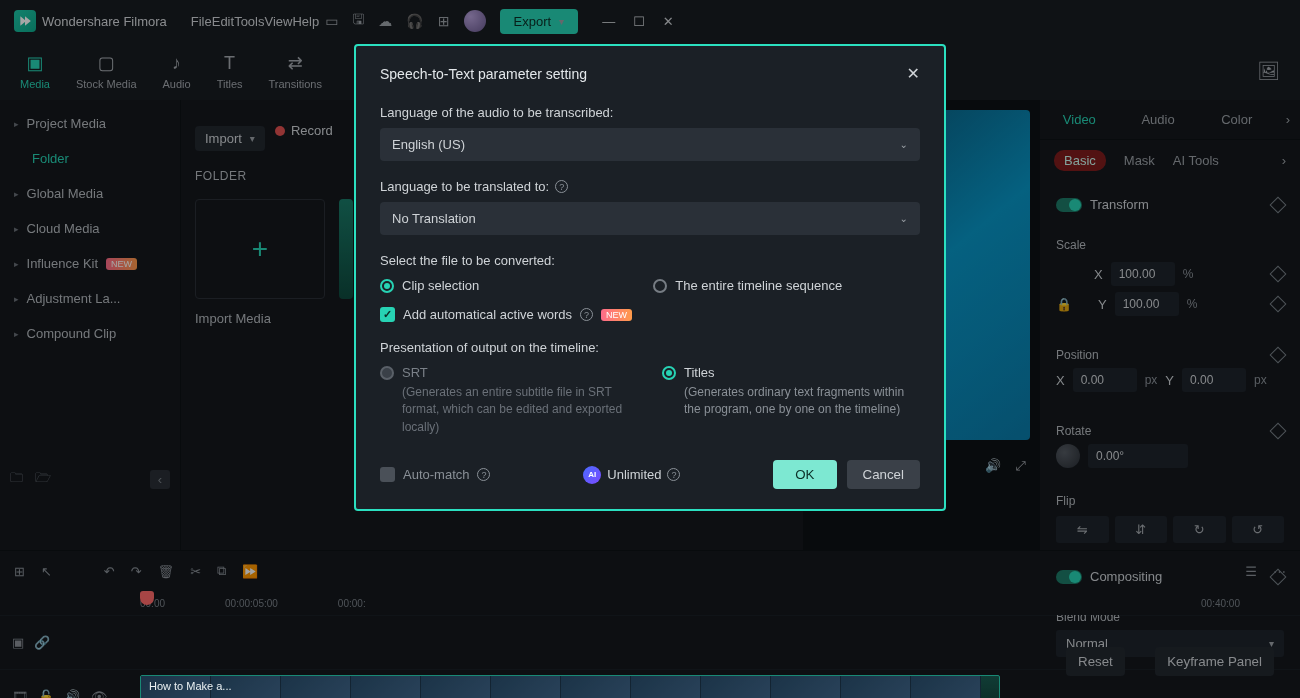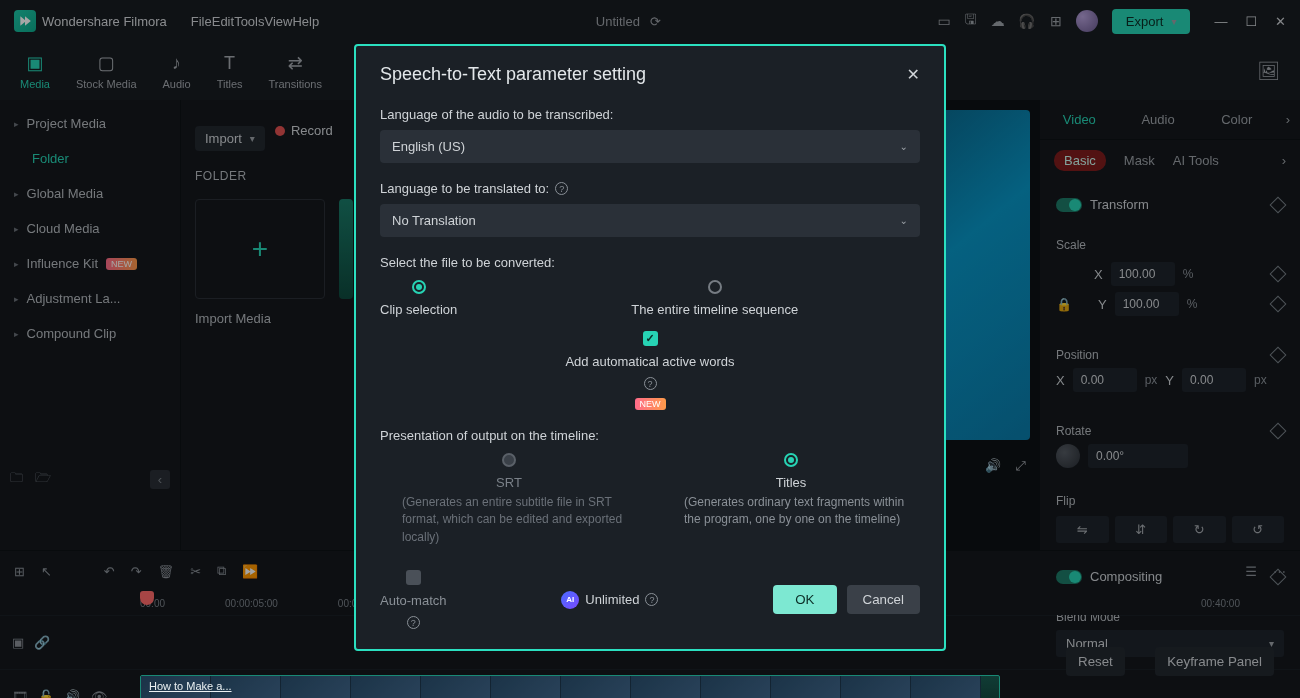--- a/index.html
+++ b/index.html
@@ -79,32 +79,32 @@
 .timeline { height: 206px; background: #14181d; border-top: 1px solid #0d1114; }
 .tl-toolbar { height: 40px; display: flex; align-items: center; padding: 0 14px; gap: 16px; color: #8a9097; }
 .tl-toolbar .sep { flex: 1; }
 .tl-ruler { height: 24px; position: relative; background: #14181d; color: #7a8088; font-size: 10px; padding-left: 140px; display: flex; gap: 60px; align-items: center; }
 .playhead-marker { position: absolute; left: 140px; top: 0; width: 14px; height: 14px; background: #ff6b6b; border-radius: 3px 3px 7px 7px; }
 .tl-track { display: flex; align-items: center; height: 54px; border-top: 1px solid #1a1f25; }
 .tl-track-head { width: 140px; display: flex; align-items: center; gap: 10px; padding: 0 12px; color: #8a9097; }
 .tl-track-body { flex: 1; height: 44px; position: relative; overflow: hidden; }
 .video-clip { position: absolute; left: 0; top: 0; height: 44px; width: 860px; background: linear-gradient(#1a5c52, #0e3a33); border: 1px solid #27d3b4; border-radius: 2px; display: flex; }
 .clip-thumb { width: 70px; height: 100%; background: linear-gradient(135deg, #2a4f6e, #446a8f); border-right: 1px solid rgba(0,0,0,0.3); }
-.clip-label { position: absolute; left: 8px; top: 4px; color: #eaf0f2; font-size: 11px; z-index: 2; text-decoration: underline; }
+.clip-label { position: absolute; left: 8px; top: 4px; color: #eaf0f2; font-size: 11px; z-index: 2; }
 
 
 .modal-backdrop { position: absolute; inset: 0; background: rgba(0,0,0,0.35); display: flex; align-items: flex-start; justify-content: center; padding-top: 44px; }
 .modal { width: 592px; background: #1b2026; border: 2px solid #2be0c0; border-radius: 4px; padding: 18px 24px 20px 24px; color: #cfd3d7; }
 .modal-head { display: flex; justify-content: space-between; align-items: center; margin-bottom: 22px; }
-.modal-title { font-size: 18px; color: #e3e7ea; }
+.modal-title { font-size: 14px; color: #e3e7ea; }
 .close-x { font-size: 16px; color: #cfd3d7; cursor: pointer; }
 .modal-label { color: #cfd3d7; font-size: 13px; margin: 8px 0; display: flex; align-items: center; gap: 6px; }
 .modal-select { background: #2a3038; padding: 9px 12px; border-radius: 4px; display: flex; justify-content: space-between; align-items: center; margin-bottom: 18px; cursor: pointer; }
 .radio-row { display: flex; gap: 24px; margin: 10px 0 14px 0; }
-.radio-opt { display: flex; align-items: center; gap: 8px; cursor: pointer; flex-direction: column; }
+.radio-opt { display: flex; align-items: center; gap: 8px; cursor: pointer; }
 .radio { width: 14px; height: 14px; border-radius: 50%; border: 2px solid #27d3b4; position: relative; }
 .radio.checked::after { content: ""; position: absolute; inset: 2px; background: #27d3b4; border-radius: 50%; }
 .radio.off { border-color: #767c83; }
 .checkbox { width: 15px; height: 15px; background: #27d3b4; border-radius: 3px; display: flex; align-items: center; justify-content: center; color: #0b2f27; font-size: 11px; font-weight: bold; }
 .checkbox.off { background: #4a5058; color: transparent; }
 .radio-col { width: 50%; }
 .radio-desc { color: #8a9097; font-size: 12px; line-height: 1.45; padding-left: 22px; margin-top: 4px; }
 .radio-desc.disabled { color: #6a7078; }
 .modal-footer { display: flex; justify-content: flex-end; align-items: center; gap: 10px; margin-top: 24px; }
 .ai-badge { width: 18px; height: 18px; border-radius: 50%; background: linear-gradient(135deg, #4a6bff, #7a4aff); display: flex; align-items: center; justify-content: center; font-size: 8px; color: #fff; font-weight: bold; }
@@ -129,24 +129,20 @@
       </svg>
   </div>
   <span class="app-name">Wondershare Filmora</span>
   <div class="menu">
     <span>File</span>
     <span>Edit</span>
     <span>Tools</span>
     <span>View</span>
     <span>Help</span>
   </div>
-  <div class="titlebar-center">
-    <span>Untitled</span>
-    <span>⟳</span>
-  </div>
   <div class="titlebar-right">
     <span class="icon">▭</span>
     <span class="icon">🖫</span>
     <span class="icon">☁</span>
     <span class="icon">🎧</span>
     <span class="icon">⊞</span>
     <div class="avatar"></div>
     <div class="export-btn">
       <span>Export</span>
       <span class="chev">▾</span>

